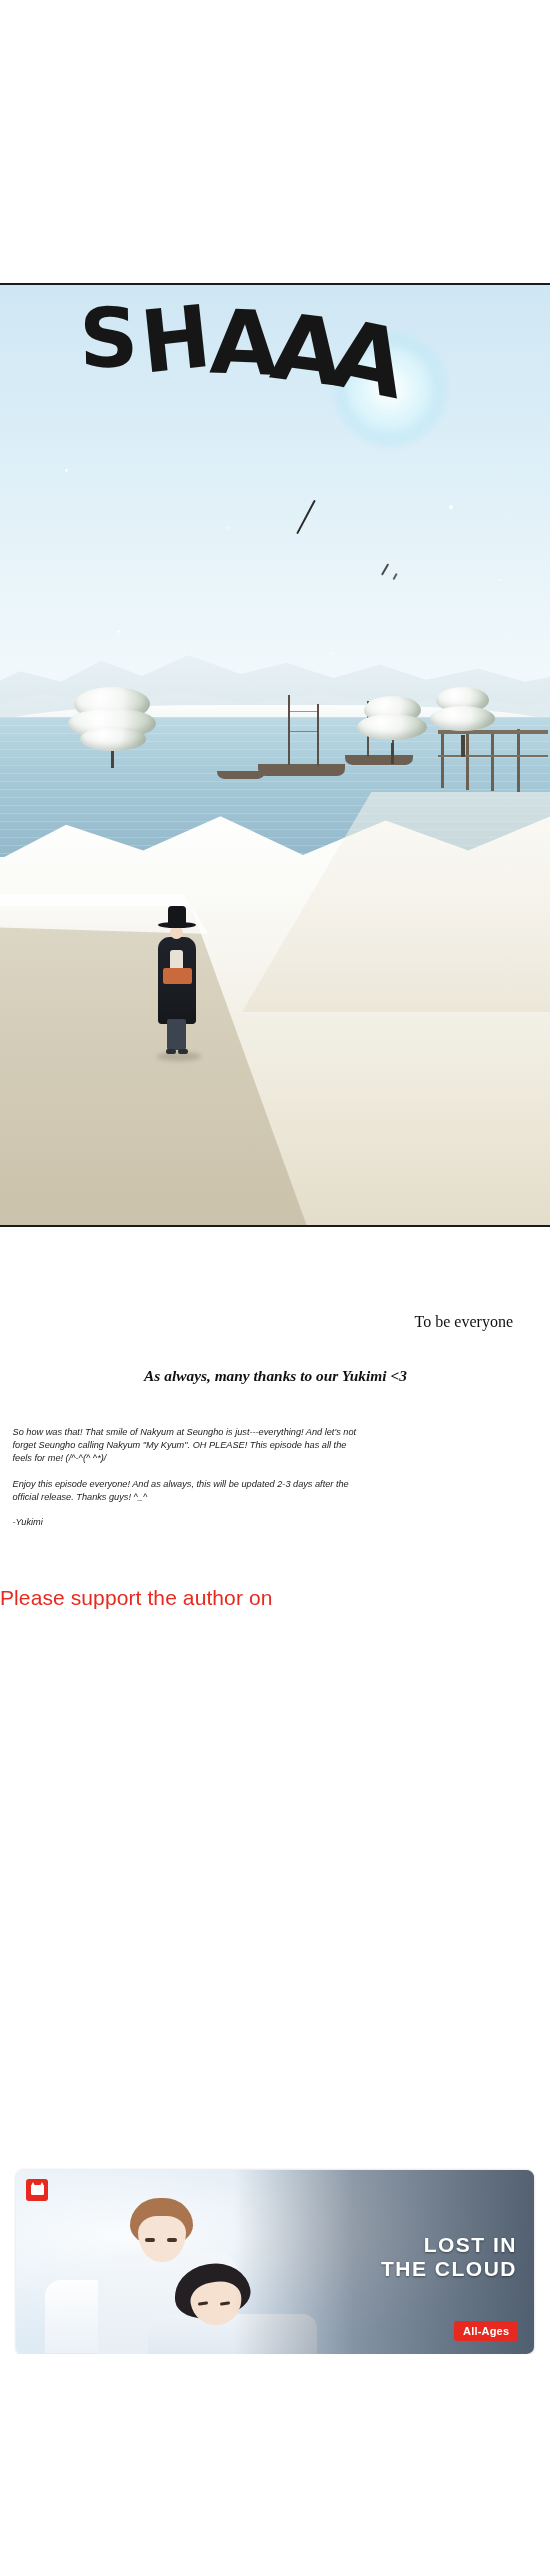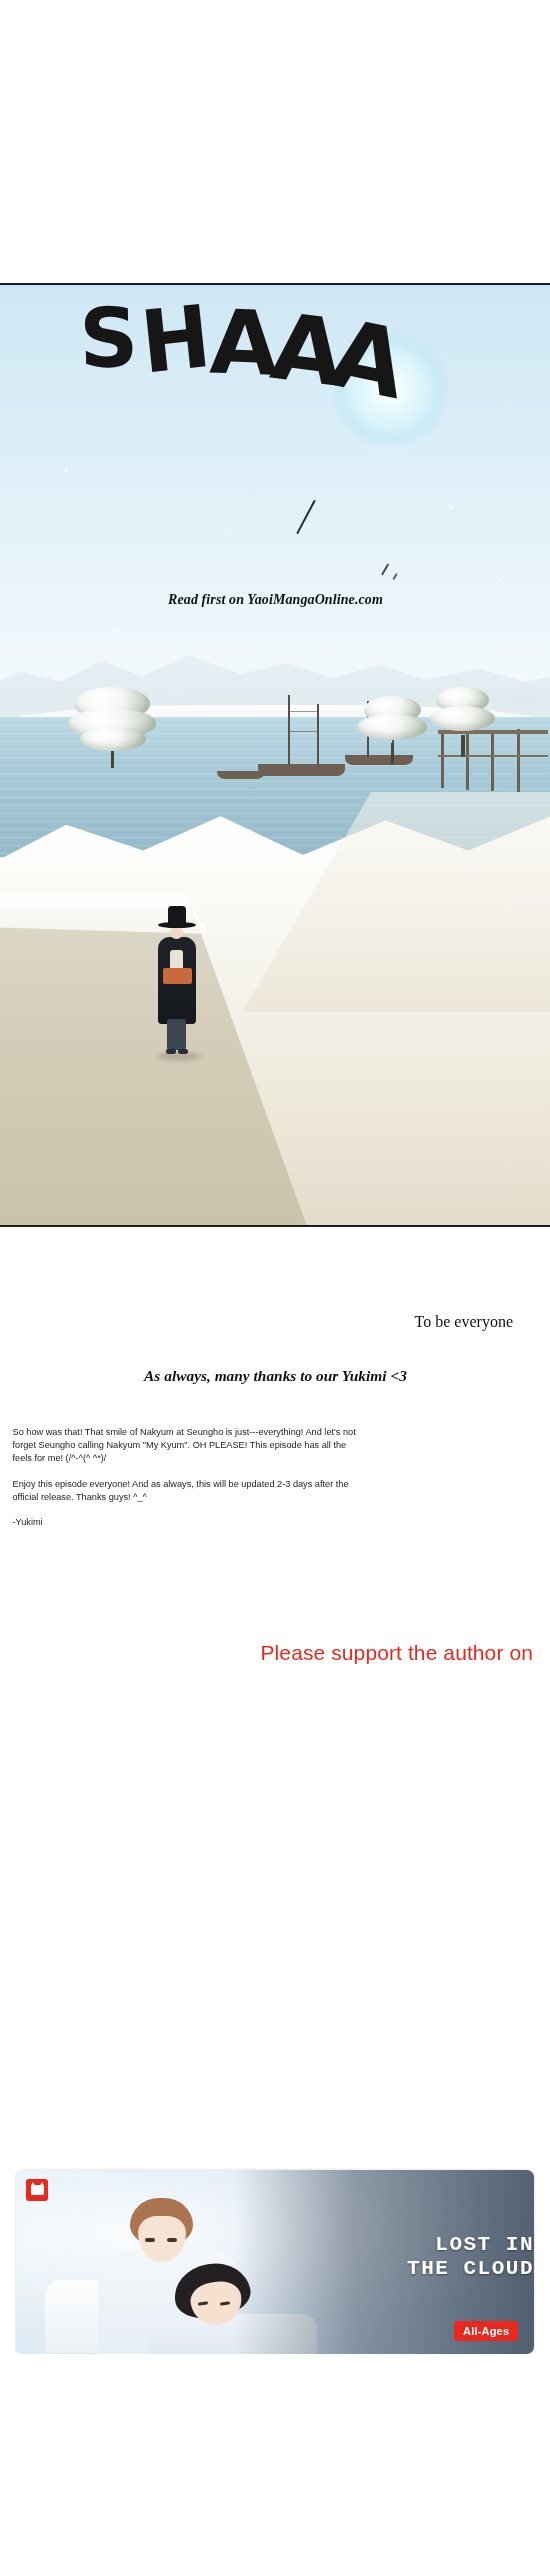--- a/index.html
+++ b/index.html
@@ -395,31 +395,32 @@
   }
   .note-block {
     position: absolute;
     top: 200px;
     left: 12.5px;
     width: 345px;
     font-family: "Liberation Sans", sans-serif;
     font-size: 9.2px;
     line-height: 1.42;
     color: #1b1b1b;
+    font-style: italic;
   }
   .note-block p { margin: 0 0 12.5px 0; }
   .note-block p:last-child { margin-bottom: 0; }
 
   
   .support {
     position: absolute;
-    top: 1641px;
+    top: 1586px;
     left: 0;
     width: 533px;
-    text-align: right;
+    text-align: left;
   }
   .support-text {
     font-family: "Liberation Sans", sans-serif;
     font-size: 21px;
     font-weight: 400;
     color: #e8291f;
     letter-spacing: 0.1px;
   }
   .lezhin-row {
     margin-top: 17.6px;
@@ -588,24 +589,24 @@
     position: absolute;
     left: 29px; top: 110px;
     width: 140px; height: 73px;
     background: linear-gradient(to bottom, #ffffff 0%, #edf2f7 100%);
     border-radius: 16px 22px 0 0;
     opacity: 0.9;
   }
 
   .banner-title {
     position: absolute;
-    right: 0;
+    right: 17px;
     top: 63px;
     text-align: right;
-    font-family: Liberation Mono, monospace;
+    font-family: Liberation Sans, sans-serif;
     font-weight: 700;
     font-size: 21px;
     line-height: 1.12;
     letter-spacing: 1.5px;
     color: #ffffff;
     text-shadow: 0 0.7px 2.2px rgba(0,0,0,0.45);
   }
   .banner-badge {
     position: absolute;
     right: 16px;
@@ -642,21 +643,20 @@
     <div class="sun2"></div>
 
     <div class="sfx">
       <span>S</span><span>H</span><span>A</span><span>A</span><span>A</span>
     </div>
 
     <div class="stroke-a"></div>
     <div class="stroke-b"></div>
     <div class="stroke-c"></div>
 
-    <div class="panel-credit">Read first on YaoiMangaOnline.com</div>
 
     <div class="ridge"></div>
     <div class="ridge2"></div>
     <div class="far-shore"></div>
 
     <div class="water">
       <div class="water-shimmer"></div>
     </div>
 
     <div class="boat" style="left:258px; top:479px; width:87px; height:11.7px;"></div>

